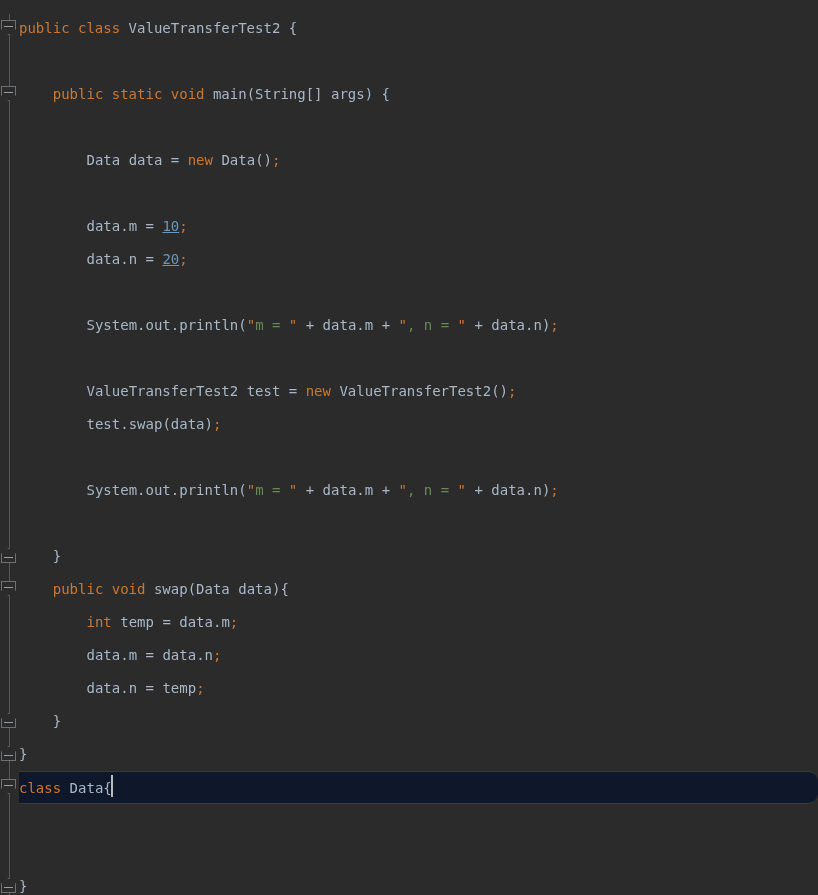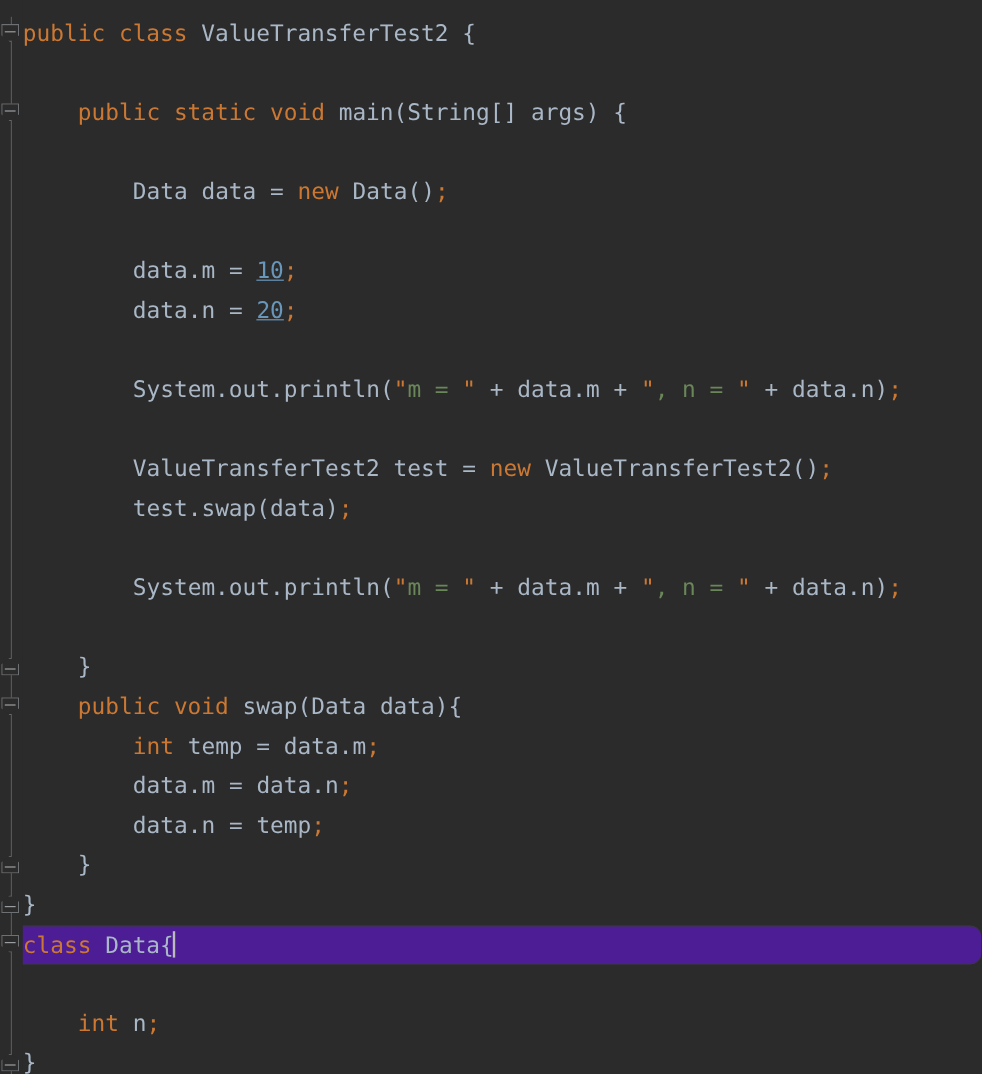--- a/index.html
+++ b/index.html
@@ -6,21 +6,21 @@
     margin: 0;
     padding: 0;
     background: #2b2b2b;
   }
   #editor {
     position: relative;
     width: 818px;
     height: 895px;
     background: #2b2b2b;
     font-family: "DejaVu Sans Mono", "Liberation Mono", monospace;
-    font-size: 19px;
+    font-size: 14px;
     overflow: hidden;
     -webkit-font-smoothing: antialiased;
   }
 
   
   #gutter {
     position: absolute;
     left: 0; top: 0;
     width: 19px;
     height: 895px;
@@ -79,21 +79,21 @@
     height: 33px;
     line-height: 33px;
     white-space: pre;
     color: #a9b7c6;
   }
   .line .txt {
     display: inline-block;
     padding-left: 19px;
   }
   .line.current {
-    background: #4c1d95;
+    background: #0f172a;
     border-top: 1px solid #3a3a3a;
     border-bottom: 1px solid #3a3a3a;
     box-sizing: border-box;
     border-radius: 10px;
   }
 
   
   .kw   { color: #cc7832; }
   .id   { color: #a9b7c6; }
   .num  { color: #6897bb; text-decoration: underline; }
@@ -171,17 +171,16 @@
       <div class="line" style="top: 474px;"><span class="txt"><span class="op"> </span><span class="op"> </span><span class="op"> </span><span class="op"> </span><span class="op"> </span><span class="op"> </span><span class="op"> </span><span class="op"> </span><span class="id">System</span><span class="op">.</span><span class="id">out</span><span class="op">.</span><span class="id">println</span><span class="op">(</span><span class="qt">"</span><span class="str">m = </span><span class="qt">"</span><span class="op"> </span><span class="op">+</span><span class="op"> </span><span class="id">data</span><span class="op">.</span><span class="id">m</span><span class="op"> </span><span class="op">+</span><span class="op"> </span><span class="qt">"</span><span class="str">, n = </span><span class="qt">"</span><span class="op"> </span><span class="op">+</span><span class="op"> </span><span class="id">data</span><span class="op">.</span><span class="id">n</span><span class="op">)</span><span class="semi">;</span></span></div>
       <div class="line" style="top: 507px;"><span class="txt">&nbsp;</span></div>
       <div class="line" style="top: 540px;"><span class="txt"><span class="op"> </span><span class="op"> </span><span class="op"> </span><span class="op"> </span><span class="brc">}</span></span></div>
       <div class="line" style="top: 573px;"><span class="txt"><span class="op"> </span><span class="op"> </span><span class="op"> </span><span class="op"> </span><span class="kw">public</span><span class="op"> </span><span class="kw">void</span><span class="op"> </span><span class="id">swap</span><span class="op">(</span><span class="id">Data</span><span class="op"> </span><span class="id">data</span><span class="op">)</span><span class="brc">{</span></span></div>
       <div class="line" style="top: 606px;"><span class="txt"><span class="op"> </span><span class="op"> </span><span class="op"> </span><span class="op"> </span><span class="op"> </span><span class="op"> </span><span class="op"> </span><span class="op"> </span><span class="kw">int</span><span class="op"> </span><span class="id">temp</span><span class="op"> </span><span class="op">=</span><span class="op"> </span><span class="id">data</span><span class="op">.</span><span class="id">m</span><span class="semi">;</span></span></div>
       <div class="line" style="top: 639px;"><span class="txt"><span class="op"> </span><span class="op"> </span><span class="op"> </span><span class="op"> </span><span class="op"> </span><span class="op"> </span><span class="op"> </span><span class="op"> </span><span class="id">data</span><span class="op">.</span><span class="id">m</span><span class="op"> </span><span class="op">=</span><span class="op"> </span><span class="id">data</span><span class="op">.</span><span class="id">n</span><span class="semi">;</span></span></div>
       <div class="line" style="top: 672px;"><span class="txt"><span class="op"> </span><span class="op"> </span><span class="op"> </span><span class="op"> </span><span class="op"> </span><span class="op"> </span><span class="op"> </span><span class="op"> </span><span class="id">data</span><span class="op">.</span><span class="id">n</span><span class="op"> </span><span class="op">=</span><span class="op"> </span><span class="id">temp</span><span class="semi">;</span></span></div>
       <div class="line" style="top: 705px;"><span class="txt"><span class="op"> </span><span class="op"> </span><span class="op"> </span><span class="op"> </span><span class="brc">}</span></span></div>
       <div class="line" style="top: 738px;"><span class="txt"><span class="brc">}</span></span></div>
       <div class="line current" style="top: 771px;"><span class="txt"><span class="kw">class</span><span class="op"> </span><span class="id">Data</span><span class="brc">{</span><span class="caret"></span></span></div>
-      <div class="line" style="top: 837px;"><span class="txt"><span class="op"> </span><span class="op"> </span><span class="op"> </span><span class="op"> </span><span class="kw">int</span><span class="op"> </span><span class="id">n</span><span class="semi">;</span></span></div>
       <div class="line" style="top: 870px;"><span class="txt"><span class="brc">}</span></span></div>
     </div>
 
 </div>
 
 </body></html>

